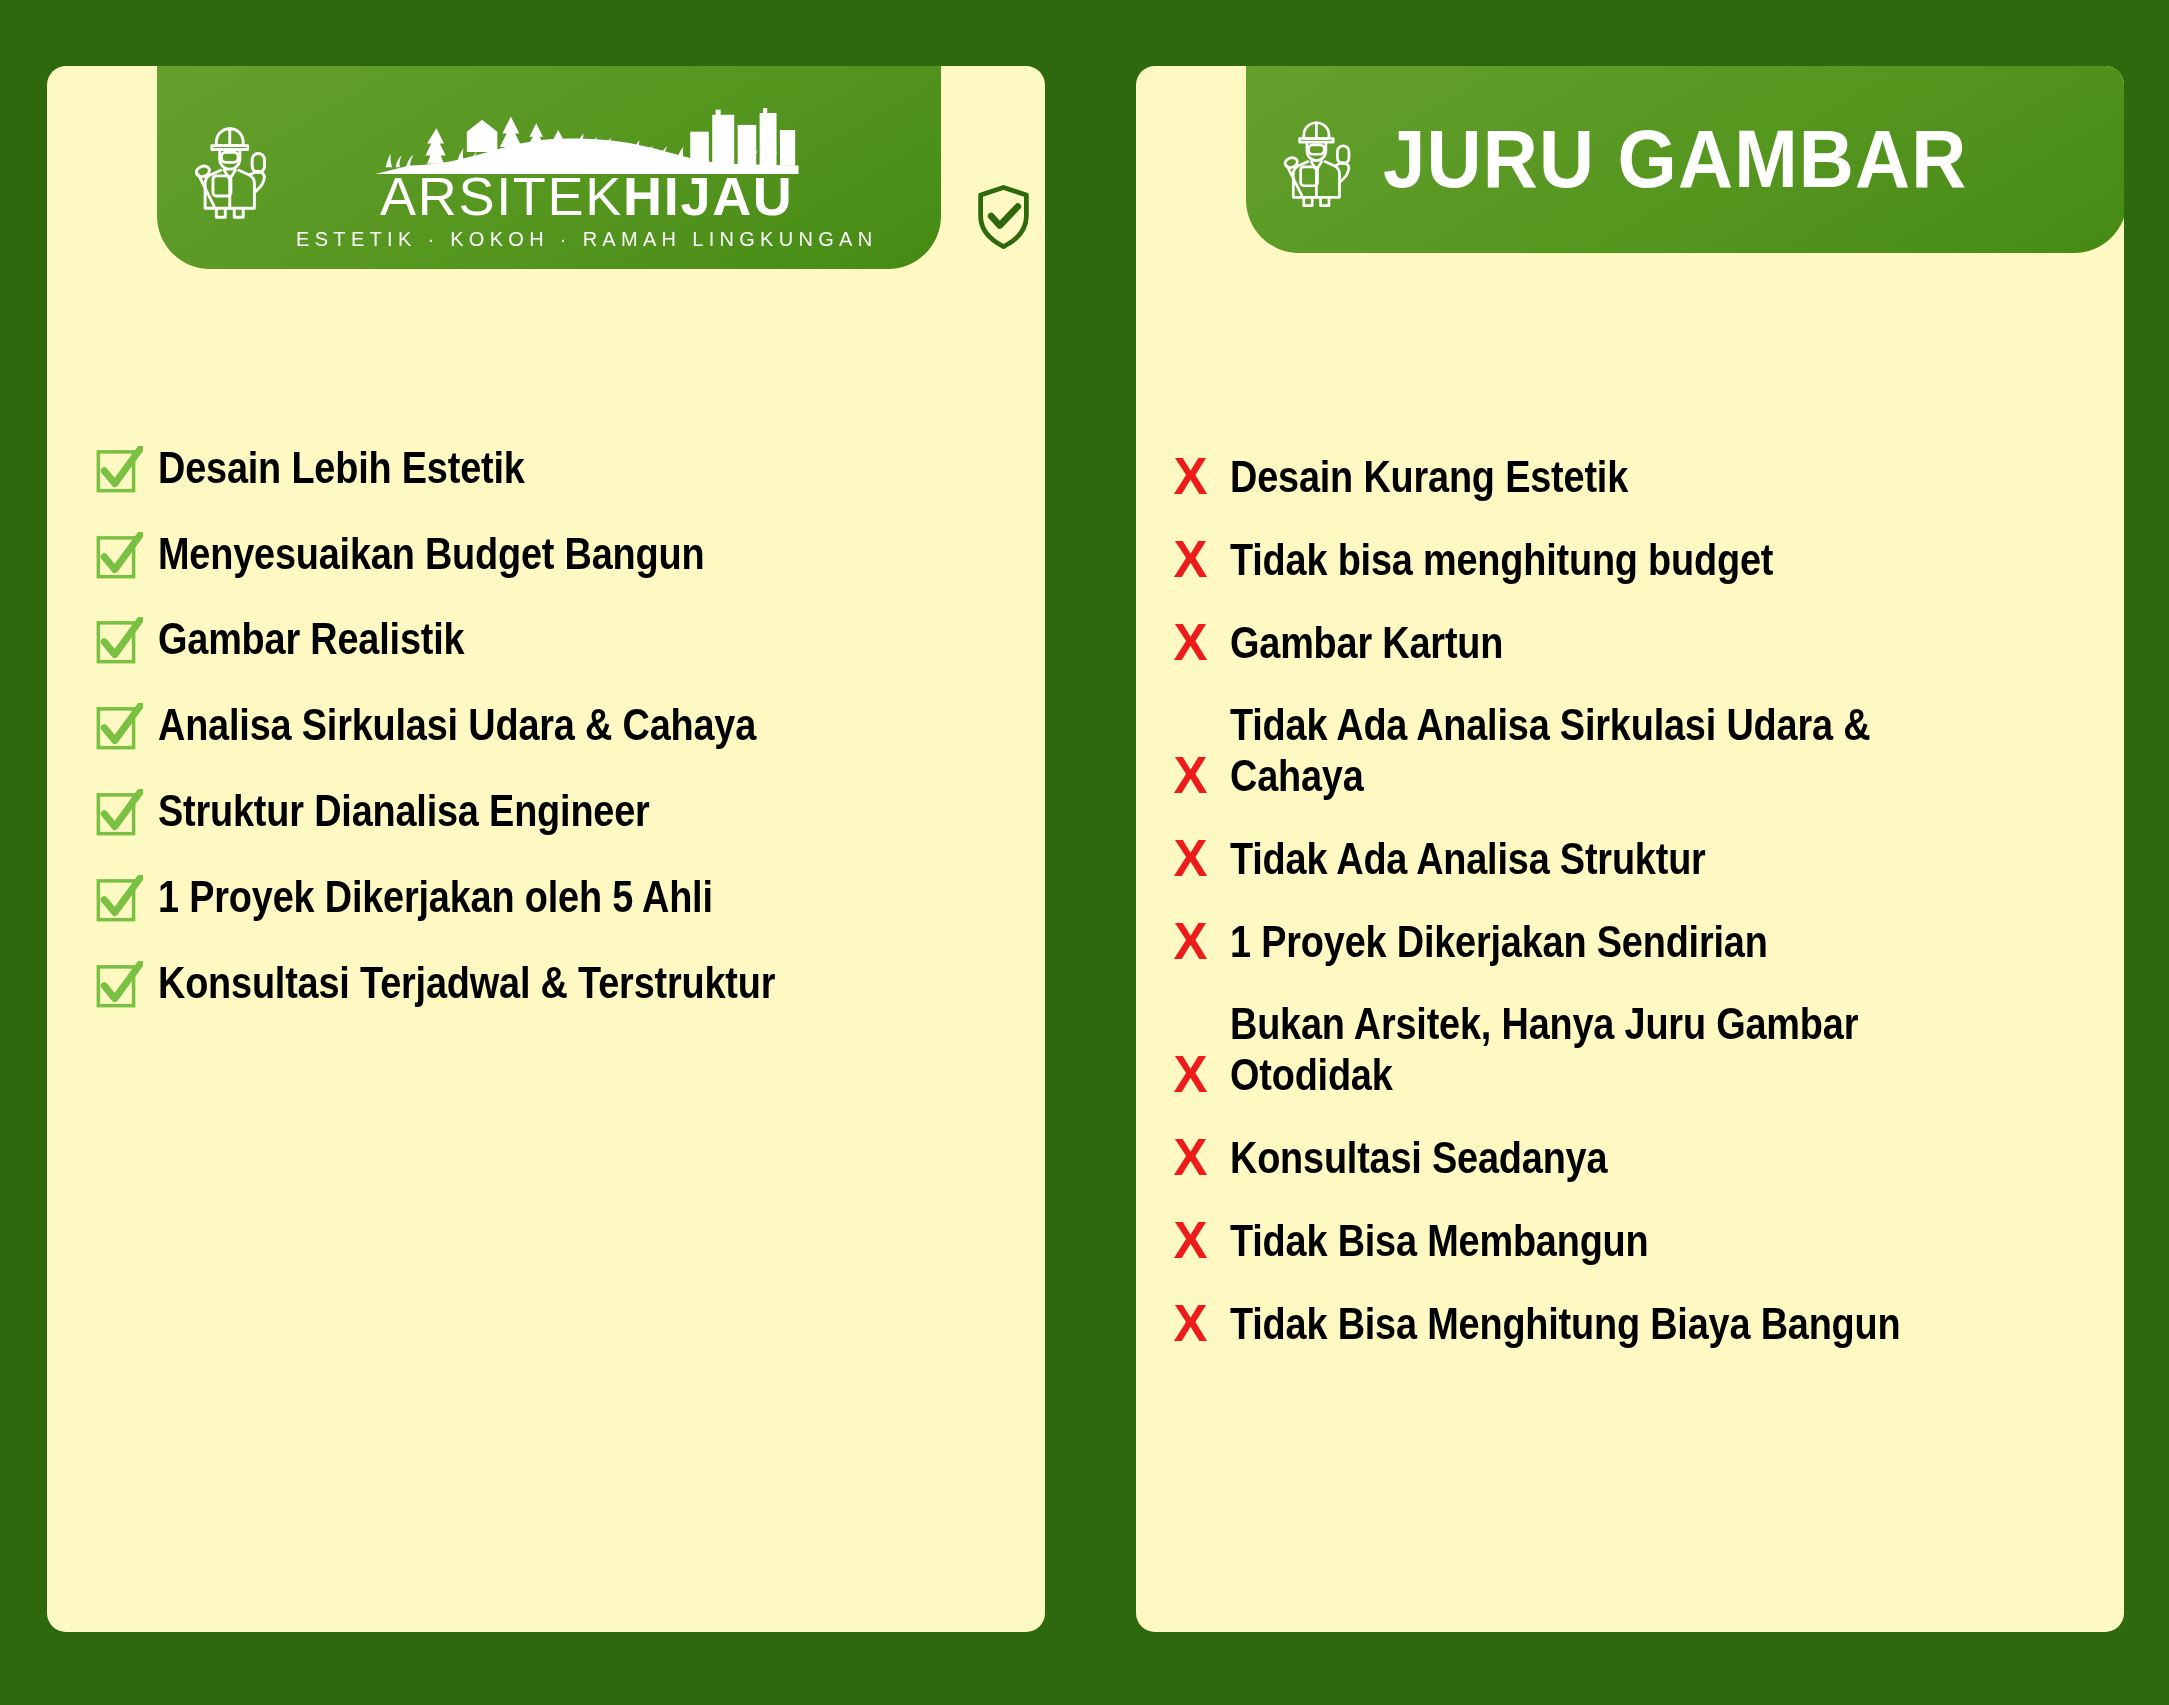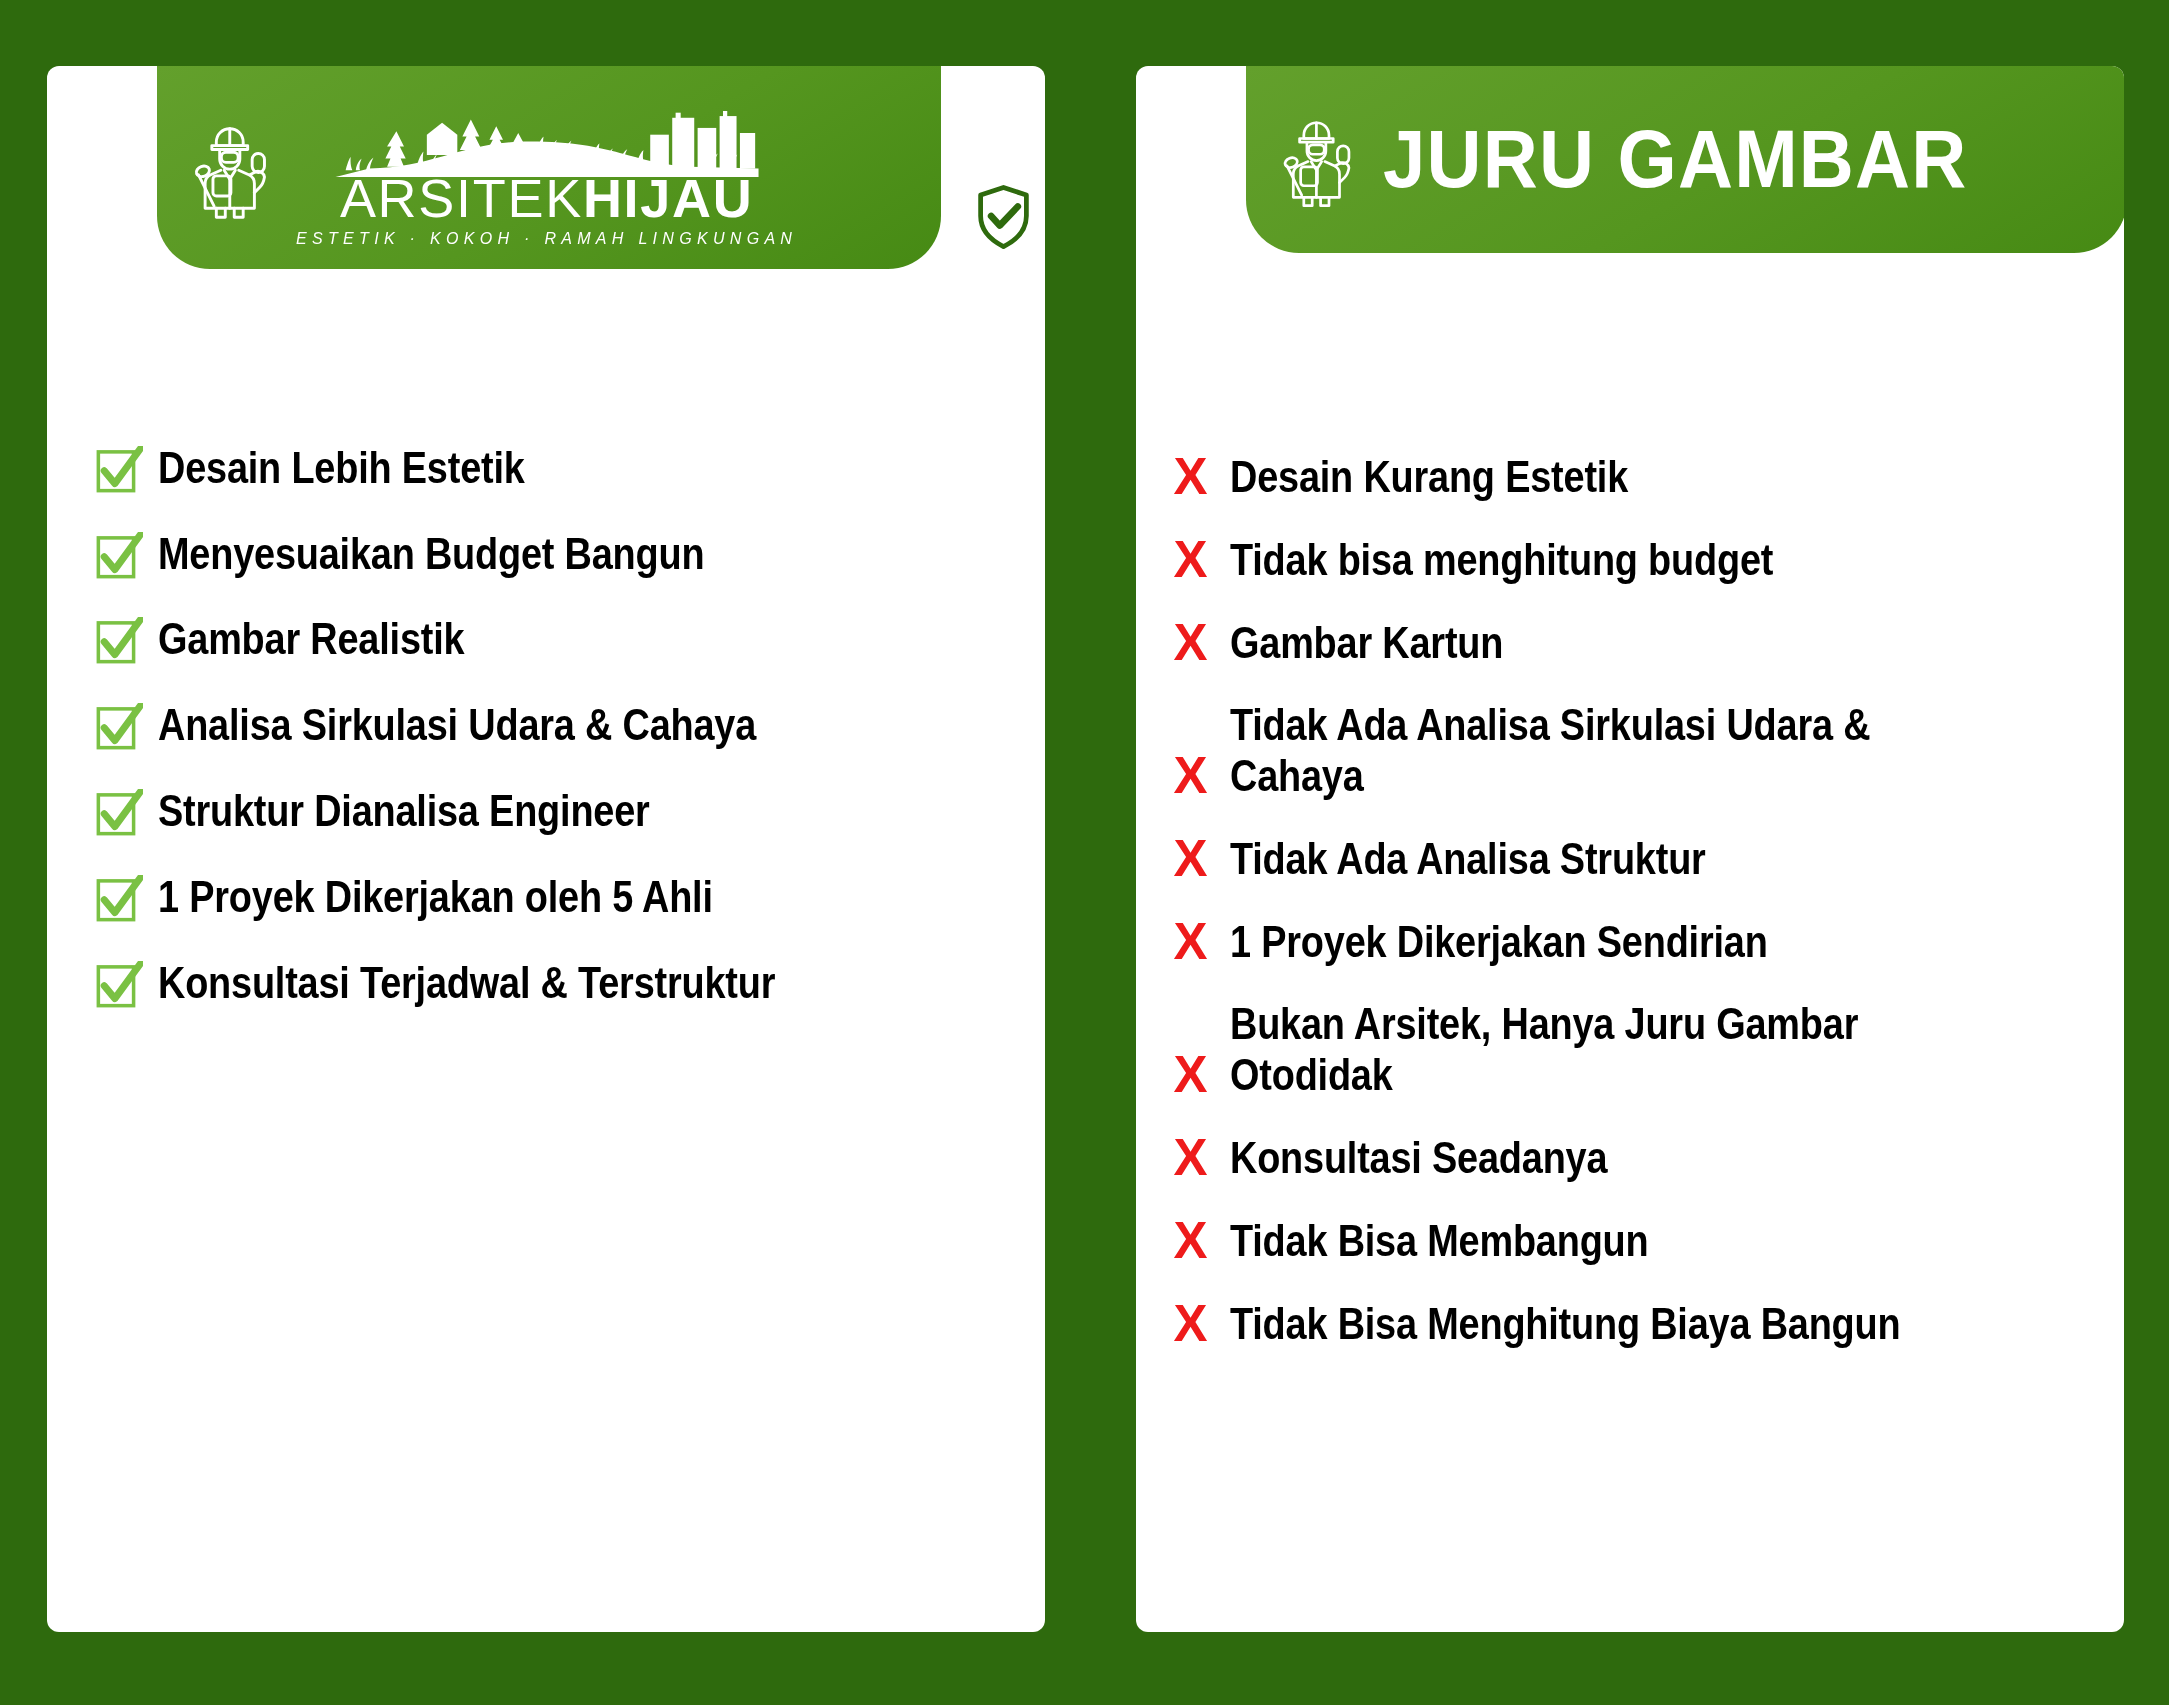--- a/index.html
+++ b/index.html
@@ -13,22 +13,22 @@
   .stage {
     position: relative;
     width: 2170px;
     height: 1705px;
     background: #2e6a0d;
   }
 
   
   .card {
     position: absolute;
-    background: #ffffff;
-    border-radius: 12px;
+    background: #fef9c3;
+    border-radius: 19px;
     overflow: hidden;
   }
   #card-left  { left: 47px;   top: 66px; width: 998px; height: 1566px; }
   #card-right { left: 1136px; top: 66px; width: 988px; height: 1566px; }
 
   
   .header-band {
     position: absolute;
     top: 0;
     background: linear-gradient(150deg, #63a02c 0%, #55961f 55%, #468a14 100%);
@@ -71,26 +71,25 @@
     font-size: 54px;
     letter-spacing: 1.7px;
     line-height: 0.95;
     font-weight: 400;
     font-family: "Liberation Sans", sans-serif;
     margin-top: -3.4px;
   }
   .logo-word b { font-weight: 700; }
   .logo-tag {
     color: #ffffff;
-    font-size: 16px;
+    font-size: 20px;
     letter-spacing: 5.3px;
     margin-top: 6px;
     white-space: nowrap;
     font-family: "Liberation Sans", sans-serif;
-    font-style: italic;
   }
 
   
   .header-title {
     color: #ffffff;
     font-size: 81px;
     font-weight: 700;
     letter-spacing: 1.3px;
     font-family: "Liberation Sans Narrow", "Liberation Sans", sans-serif;
     transform: scaleX(0.94);

